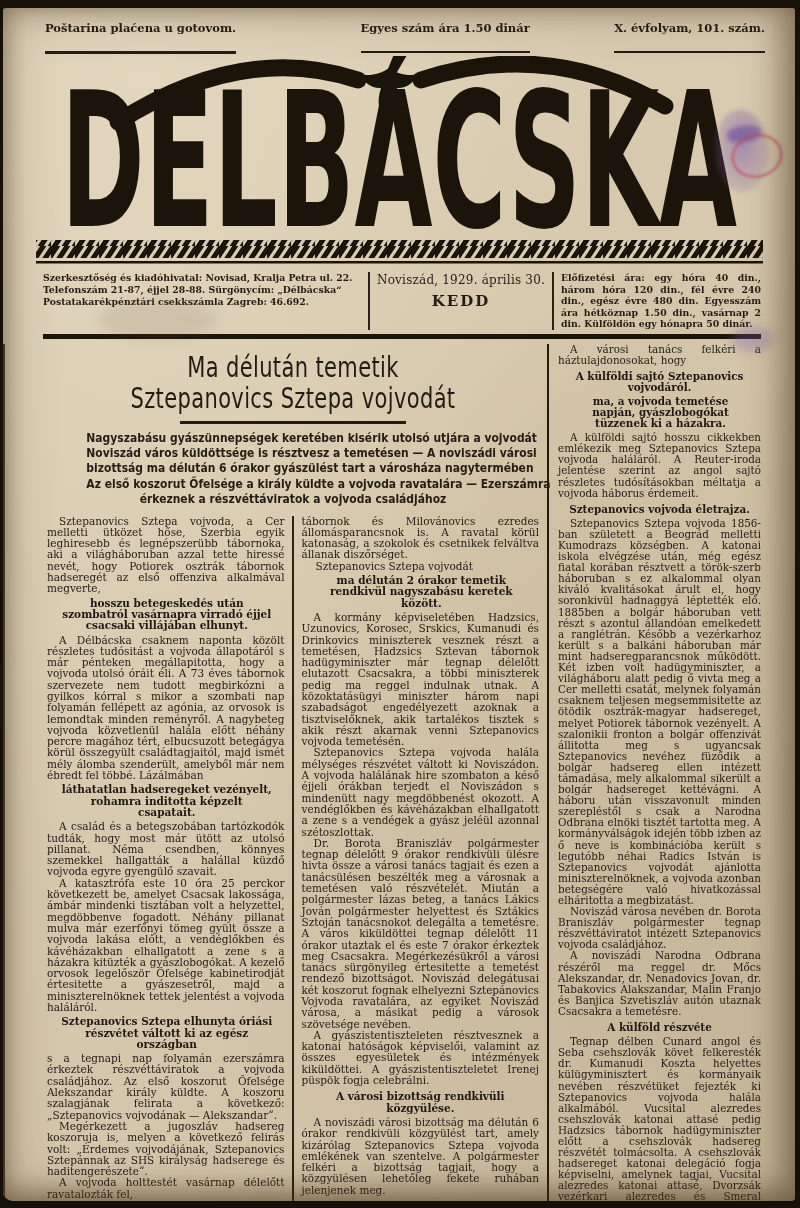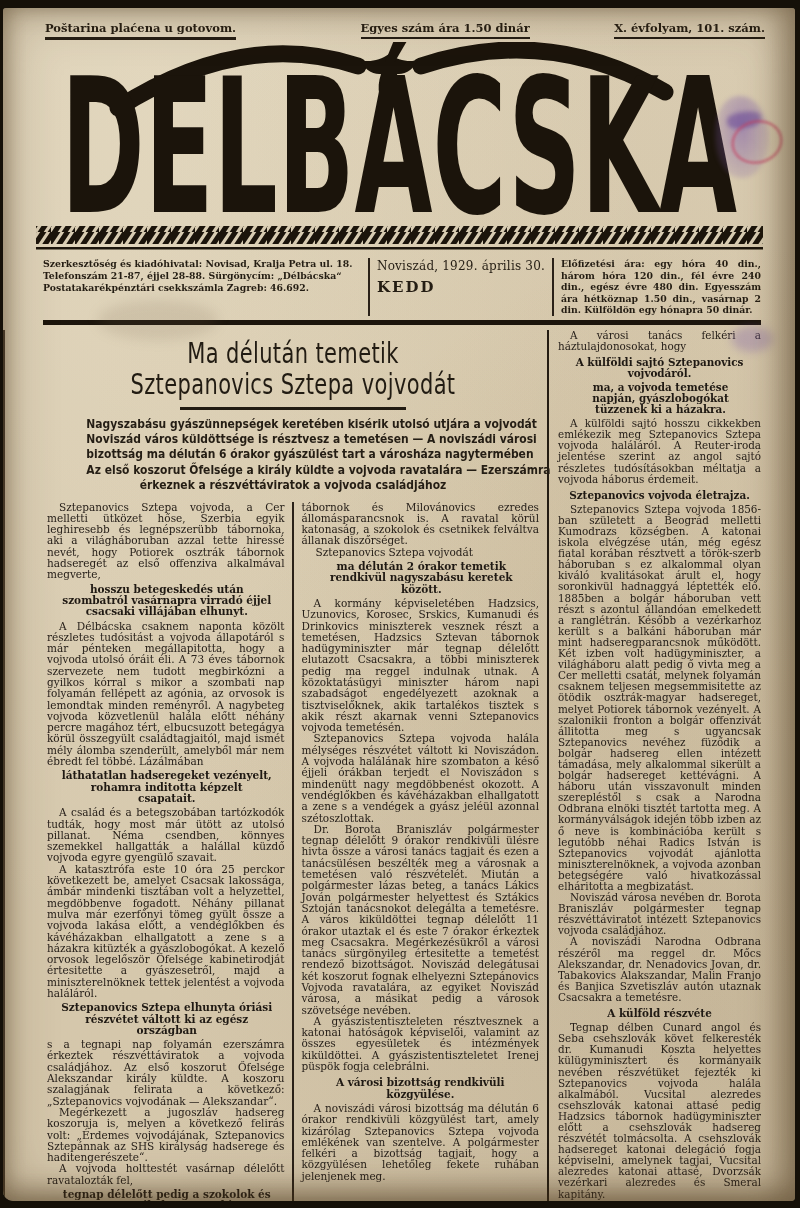--- a/index.html
+++ b/index.html
@@ -25,21 +25,21 @@
       inset -18px 0 26px rgba(74,54,26,.30),
       inset 0 -14px 22px rgba(74,54,26,.26),
       inset 8px 0 16px rgba(74,54,26,.16);
   }
   
   .topbar{
     display:flex;justify-content:space-between;align-items:flex-start;
     padding:13px 30px 0 42px;
     font-size:11.5px;font-weight:bold;color:#241d13;
   }
-  .topbar .cell{padding-bottom:2px;white-space:nowrap;}
+  .topbar .cell{padding-bottom:16px;white-space:nowrap;}
   .tb-left{border-bottom:3px solid #241d13;}
   .tb-center{border-bottom:2px solid #241d13;margin-left:40px;}
   .tb-right{border-bottom:2px solid #241d13;}
   
   .masthead{position:relative;margin-top:2px;}
   .mh-svg{display:block;}
   .stamp-purple{
     position:absolute;left:712px;top:54px;width:54px;height:82px;
     background:radial-gradient(ellipse at 50% 40%, rgba(122,88,168,.55), rgba(122,88,168,.18) 70%, transparent 85%);
     border-radius:45% 55% 50% 50%;filter:blur(2px);
@@ -57,21 +57,21 @@
     position:absolute;left:728px;top:318px;width:42px;height:26px;
     background:rgba(122,88,168,.30);border-radius:50%;filter:blur(4px);
   }
   .fox-1{position:absolute;left:95px;top:292px;width:120px;height:40px;
     background:rgba(110,95,70,.14);border-radius:50%;filter:blur(6px);}
   
   .inforow{
     display:flex;align-items:stretch;margin:4px 34px 0 40px;color:#241d13;
   }
   .info-pub{width:318px;font-size:9.3px;font-weight:bold;line-height:12px;text-align:justify;}
-  .info-date{width:168px;padding-top:1px;}
+  .info-date{width:168px;text-align:center;padding-top:1px;}
   .dateline{font-size:12px;letter-spacing:.2px;}
   .dayline{font-size:15px;font-weight:bold;letter-spacing:2px;margin-top:5px;}
   .info-sub{flex:1;font-size:9.3px;font-weight:bold;line-height:11.5px;text-align:justify;}
   .vdiv{width:2px;background:#2a2118;margin:0 7px;}
   .thick-rule{height:5px;background:#1c150c;margin:4px 34px 0 40px;}
   
   .main{
     display:flex;margin-top:5px;padding:0 34px 0 42px;height:886px;overflow:hidden;
     border-left:2px solid rgba(42,33,24,.85);
   }
@@ -131,21 +131,21 @@
     <div class="stamp-purple-b"></div>
     <div class="stamp-red"></div>
   </div>
 
   <div class="smudge-2"></div>
   <div class="fox-1"></div>
 
   <div class="inforow">
     <div class="info-pub">
 
-    <div class="pub-line">Szerkesztőség és kiadóhivatal: Novisad, Kralja Petra ul. 18.</div>
+    <div class="pub-line">Szerkesztőség és kiadóhivatal: Novisad, Kralja Petra ul. 22.</div>
         <div class="pub-line">Telefonszám 21-87, éjjel 28-88. Sürgönycím: „Délbácska“</div>
         <div class="pub-line">Postatakarékpénztári csekkszámla Zagreb: 46.692.</div>
       </div>
     <div class="vdiv"></div>
     <div class="info-date">
       <div class="dateline">Noviszád, 1929. április 30.</div>
       <div class="dayline">KEDD</div>
     </div>
     <div class="vdiv"></div>
     <div class="info-sub">Előfizetési ára: egy hóra 40 din., három hóra 120 din., fél évre 240 din., egész évre 480 din. Egyesszám ára hétköznap 1.50 din., vasárnap 2 din. Külföldön egy hónapra 50 dinár.</div>

